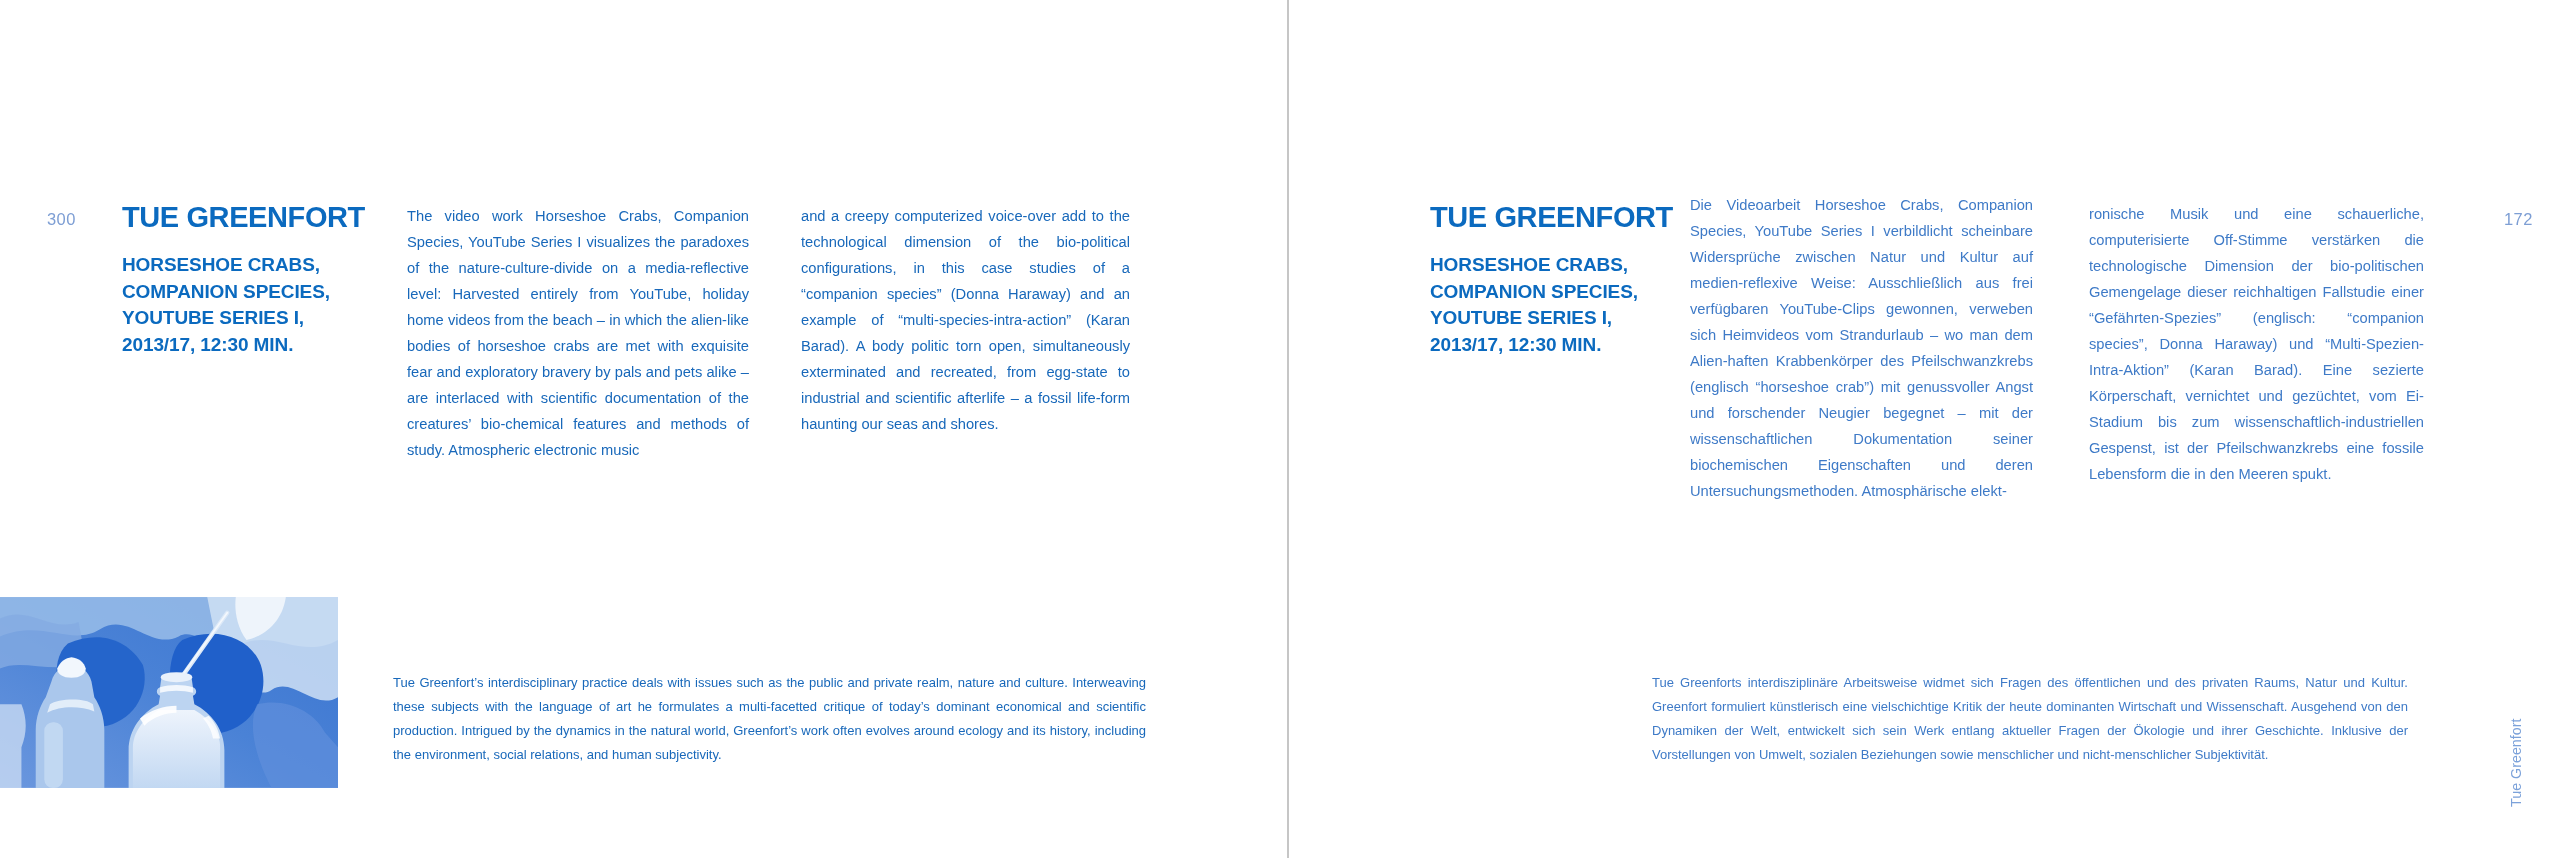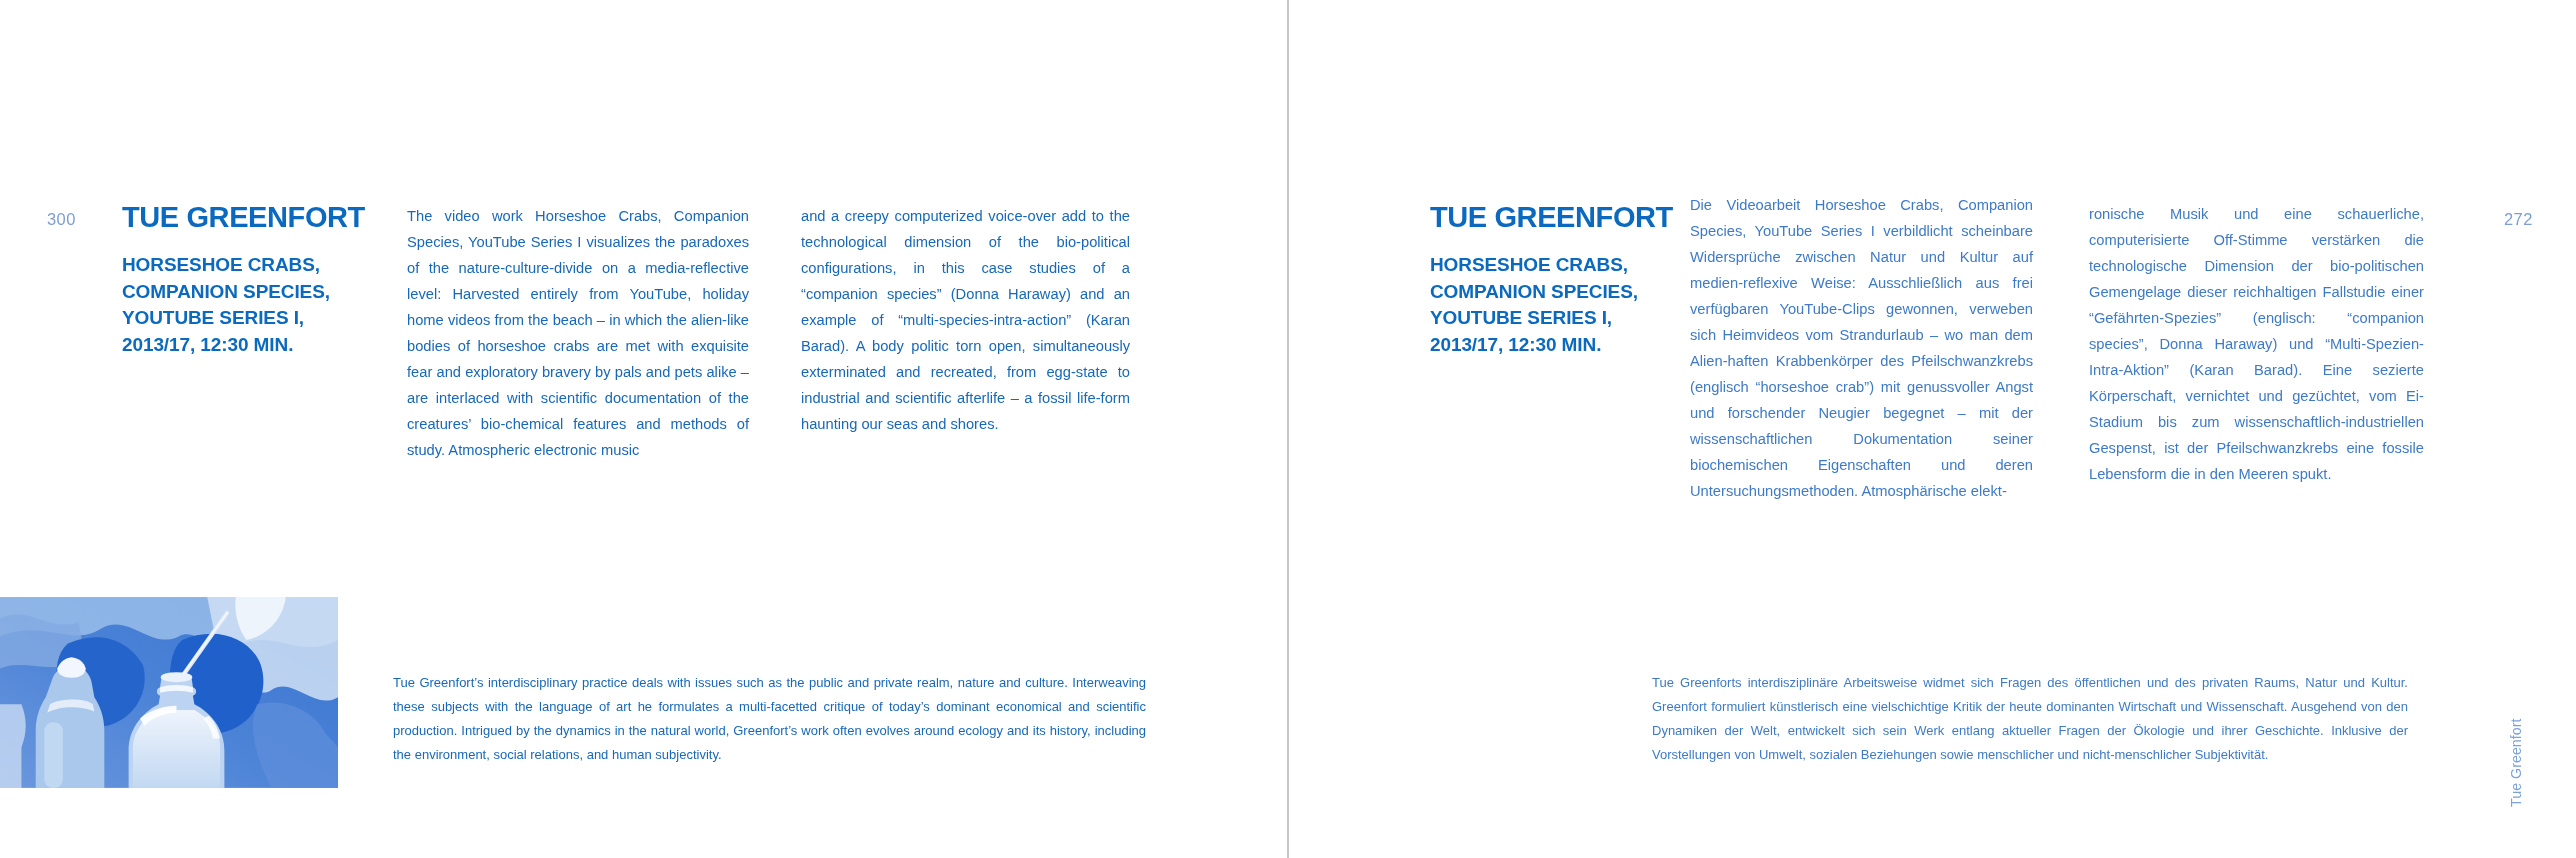--- a/index.html
+++ b/index.html
@@ -154,18 +154,18 @@
     <div>YOUTUBE SERIES I,</div>
     <div>2013/17, 12:30 MIN.</div>
   </div>
 
   <div class="abs bodycol de" id="col1-right">Die Videoarbeit Horseshoe Crabs, Companion Species, YouTube Series I verbildlicht scheinbare Widersprüche zwischen Natur und Kultur auf medien-reflexive Weise: Ausschließlich aus frei verfügbaren YouTube-Clips gewonnen, verweben sich Heimvideos vom Strandurlaub – wo man dem Alien-haften Krabbenkörper des Pfeilschwanzkrebs (englisch “horseshoe crab”) mit genussvoller Angst und forschender Neugier begegnet – mit der wissenschaftlichen Dokumentation seiner biochemischen Eigenschaften und deren Untersuchungsmethoden. Atmosphärische elekt-</div>
 
   <div class="abs bodycol de" id="col2-right">ronische Musik und eine schauerliche, computerisierte Off-Stimme verstärken die technologische Dimension der bio-politischen Gemengelage dieser reichhaltigen Fallstudie einer “Gefährten-Spezies” (englisch: “companion species”, Donna Haraway) und “Multi-Spezien-Intra-Aktion” (Karan Barad). Eine sezierte Körperschaft, vernichtet und gezüchtet, vom Ei-Stadium bis zum wissenschaftlich-industriellen Gespenst, ist der Pfeilschwanzkrebs eine fossile Lebensform die in den Meeren spukt.</div>
 
   <div class="abs bottompara de" id="bottom-right">Tue Greenforts interdisziplinäre Arbeitsweise widmet sich Fragen des öffentlichen und des privaten Raums, Natur und Kultur. Greenfort formuliert künstlerisch eine vielschichtige Kritik der heute dominanten Wirtschaft und Wissenschaft. Ausgehend von den Dynamiken der Welt, entwickelt sich sein Werk entlang aktueller Fragen der Ökologie und ihrer Geschichte. Inklusive der Vorstellungen von Umwelt, sozialen Beziehungen sowie menschlicher und nicht-menschlicher Subjektivität.</div>
 
-  <div class="abs pagenum" id="pagenum-right">272</div>
+  <div class="abs pagenum" id="pagenum-right">172</div>
 
   <div class="abs" id="margin-caption">Tue Greenfort</div>
 
 </div>
 
 
 </body></html>

